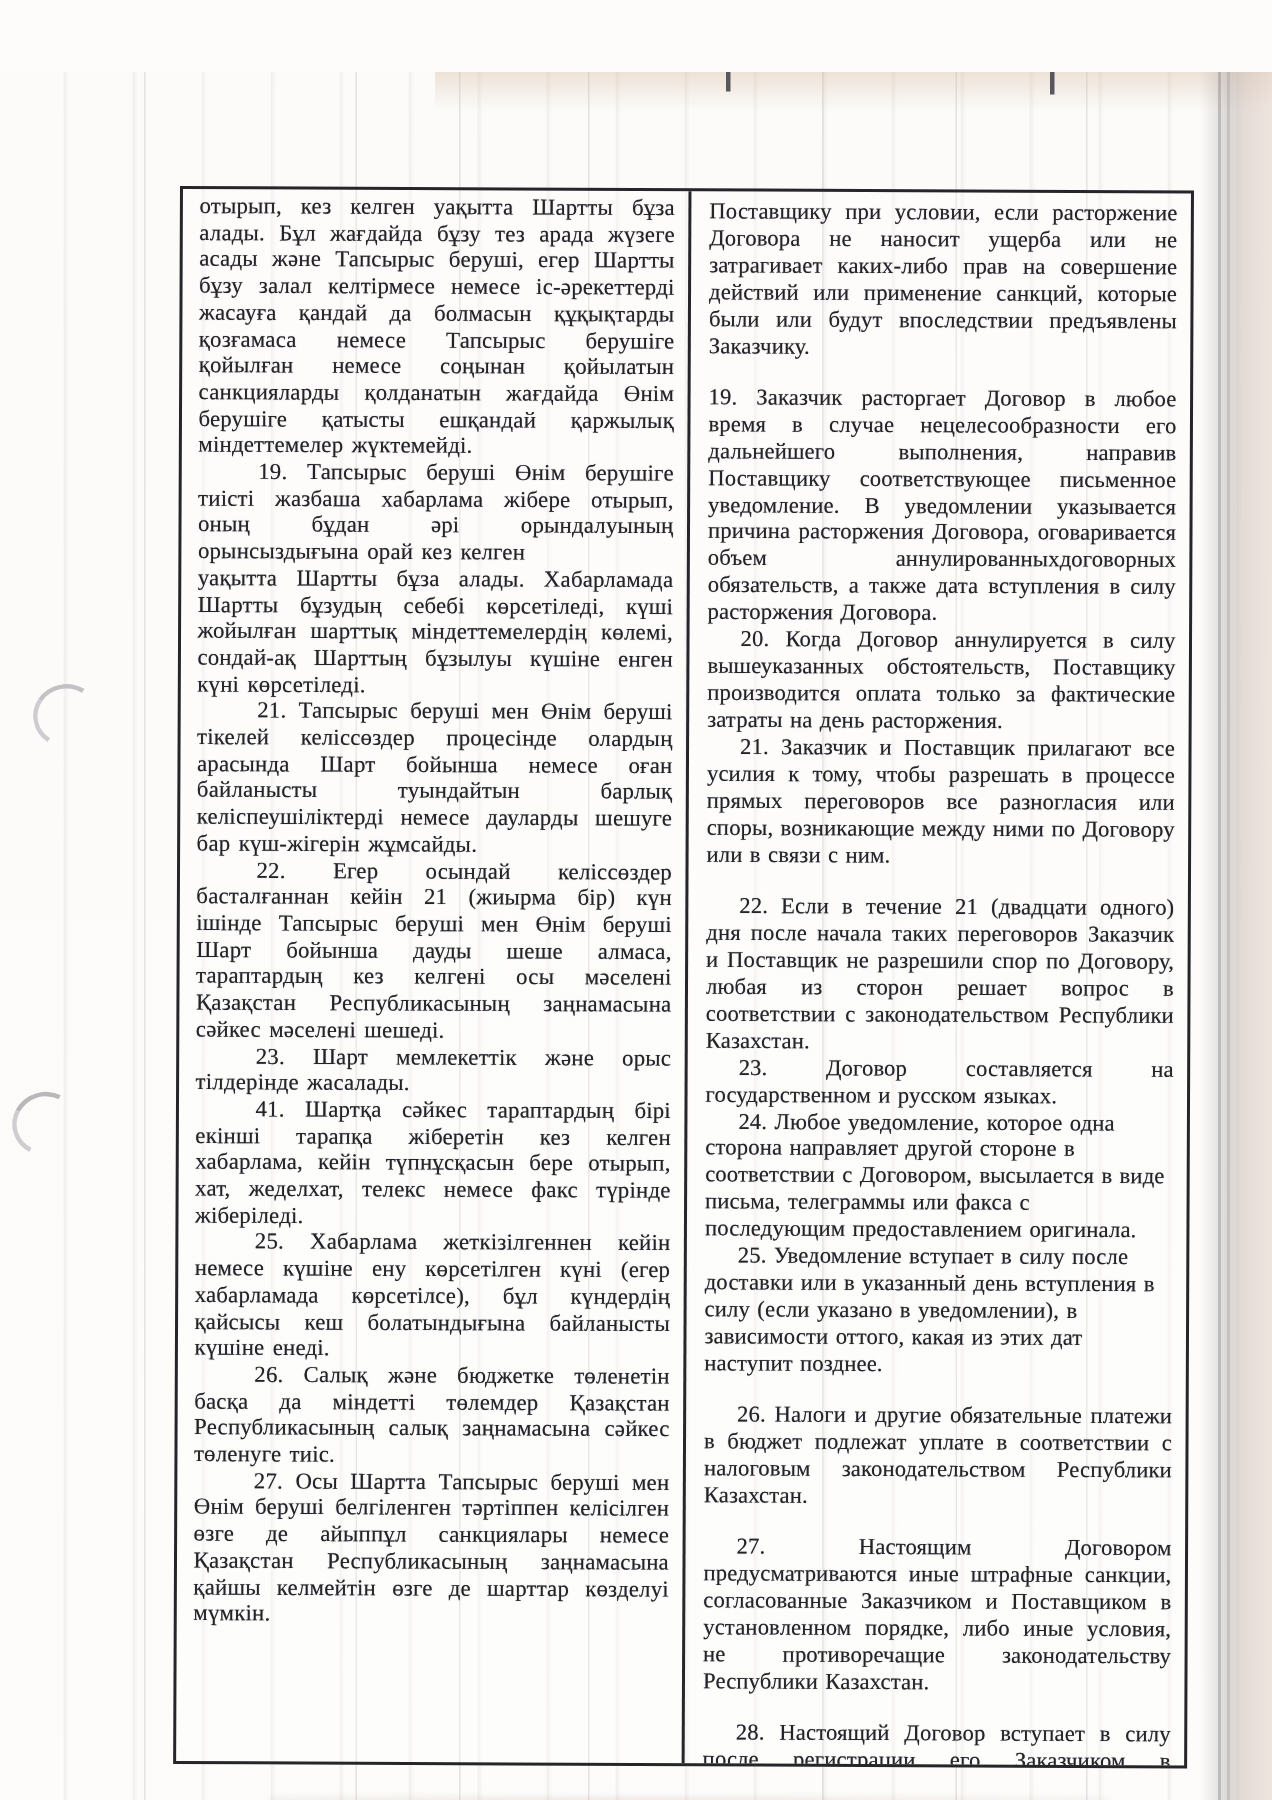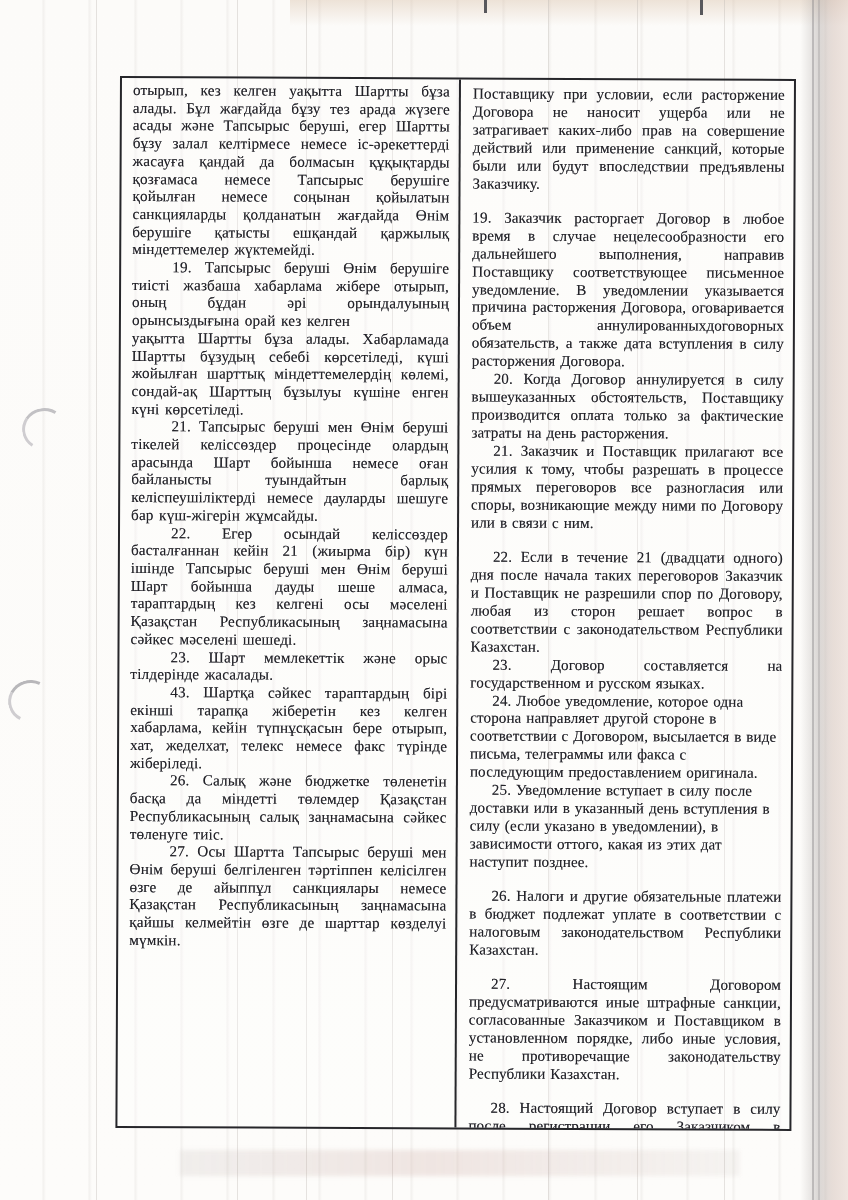--- a/index.html
+++ b/index.html
@@ -9,20 +9,21 @@
     font-family:"Liberation Serif","DejaVu Serif",serif;
   }
   
   .page{
     position:absolute;inset:0;
     background:
       repeating-linear-gradient(90deg,
         rgba(204,199,195,0) 0px, rgba(204,199,195,0) 42px,
         rgba(204,199,195,0.22) 43px, rgba(204,199,195,0) 46px),
       linear-gradient(180deg,#fcfbf9 0%,#fdfcfa 100%);
+    margin-top: 48px;
   }
   .fold{position:absolute;top:0;bottom:0;width:1px;background:rgba(188,184,180,.38);}
   .topband{
     position:absolute;top:0;left:290px;right:0;height:26px;
     background:linear-gradient(180deg, rgba(213,186,160,.38), rgba(213,186,160,0));
   }
   .tick{position:absolute;top:0;width:3px;height:13px;background:#58585c;}
   .edge-shadow{
     position:absolute;top:0;bottom:0;right:0;width:48px;
     background:linear-gradient(90deg, rgba(200,192,188,0) 0%, rgba(176,170,168,.45) 38%, rgba(214,196,188,.55) 70%, rgba(230,214,206,.6) 100%);
@@ -84,21 +85,22 @@
   <div class="smudge"></div>
 
   <div class="doc-table">
     <div class="cell cell-kk">
         <p>отырып, кез келген уақытта Шартты бұза алады. Бұл жағдайда бұзу тез арада жүзеге асады және Тапсырыс беруші, егер Шартты бұзу залал келтірмесе немесе іс-әрекеттерді жасауға қандай да болмасын құқықтарды қозғамаса немесе Тапсырыс берушіге қойылған немесе соңынан қойылатын санкцияларды қолданатын жағдайда Өнім берушіге қатысты ешқандай қаржылық міндеттемелер жүктемейді.</p>
         <p class="indent">19. Тапсырыс беруші Өнім берушіге тиісті жазбаша хабарлама жібере отырып, оның бұдан әрі орындалуының орынсыздығына орай кез келген
 уақытта Шартты бұза алады. Хабарламада Шартты бұзудың себебі көрсетіледі, күші жойылған шарттық міндеттемелердің көлемі, сондай-ақ Шарттың бұзылуы күшіне енген күні көрсетіледі.</p>
         <p class="indent">21. Тапсырыс беруші мен Өнім беруші тікелей келіссөздер процесінде олардың арасында Шарт бойынша немесе оған байланысты туындайтын барлық келіспеушіліктерді немесе дауларды шешуге бар күш-жігерін жұмсайды.</p>
         <p class="indent">22. Егер осындай келіссөздер басталғаннан кейін 21 (жиырма бір) күн ішінде Тапсырыс беруші мен Өнім беруші Шарт бойынша дауды шеше алмаса, тараптардың кез келгені осы мәселені Қазақстан Республикасының заңнамасына сәйкес мәселені шешеді.</p>
         <p class="indent">23. Шарт мемлекеттік және орыс тілдерінде жасалады.</p>
-        <p class="indent">43. Шартқа сәйкес тараптардың бірі екінші тарапқа жіберетін кез келген хабарлама, кейін түпнұсқасын бере отырып, хат, жеделхат, телекс немесе факс түрінде жіберіледі.</p>
+        <p class="indent">41. Шартқа сәйкес тараптардың бірі екінші тарапқа жіберетін кез келген хабарлама, кейін түпнұсқасын бере отырып, хат, жеделхат, телекс немесе факс түрінде жіберіледі.</p>
+        <p class="indent">25. Хабарлама жеткізілгеннен кейін немесе күшіне ену көрсетілген күні (егер хабарламада көрсетілсе), бұл күндердің қайсысы кеш болатындығына байланысты күшіне енеді.</p>
         <p class="indent">26. Салық және бюджетке төленетін басқа да міндетті төлемдер Қазақстан Республикасының салық заңнамасына сәйкес төленуге тиіс.</p>
         <p class="indent">27. Осы Шартта Тапсырыс беруші мен Өнім беруші белгіленген тәртіппен келісілген өзге де айыппұл санкциялары немесе Қазақстан Республикасының заңнамасына қайшы келмейтін өзге де шарттар көзделуі мүмкін.</p>
       </div>
     <div class="cell cell-ru">
         <p>Поставщику при условии, если расторжение Договора не наносит ущерба или не затрагивает каких-либо прав на совершение действий или применение санкций, которые были или будут впоследствии предъявлены Заказчику.</p>
         <p class="gap">19. Заказчик расторгает Договор в любое время в случае нецелесообразности его дальнейшего выполнения, направив Поставщику соответствующее письменное уведомление. В уведомлении указывается причина расторжения Договора, оговаривается объем аннулированныхдоговорных обязательств, а также дата вступления в силу расторжения Договора.</p>
         <p class="indent">20. Когда Договор аннулируется в силу вышеуказанных обстоятельств, Поставщику производится оплата только за фактические затраты на день расторжения.</p>
         <p class="indent">21. Заказчик и Поставщик прилагают все усилия к тому, чтобы разрешать в процессе прямых переговоров все разногласия или споры, возникающие между ними по Договору или в связи с ним.</p>
         <p class="indent gap">22. Если в течение 21 (двадцати одного) дня после начала таких переговоров Заказчик и Поставщик не разрешили спор по Договору, любая из сторон решает вопрос в соответствии с законодательством Республики Казахстан.</p>
         <p class="indent">23. Договор составляется на государственном и русском языках.</p>

